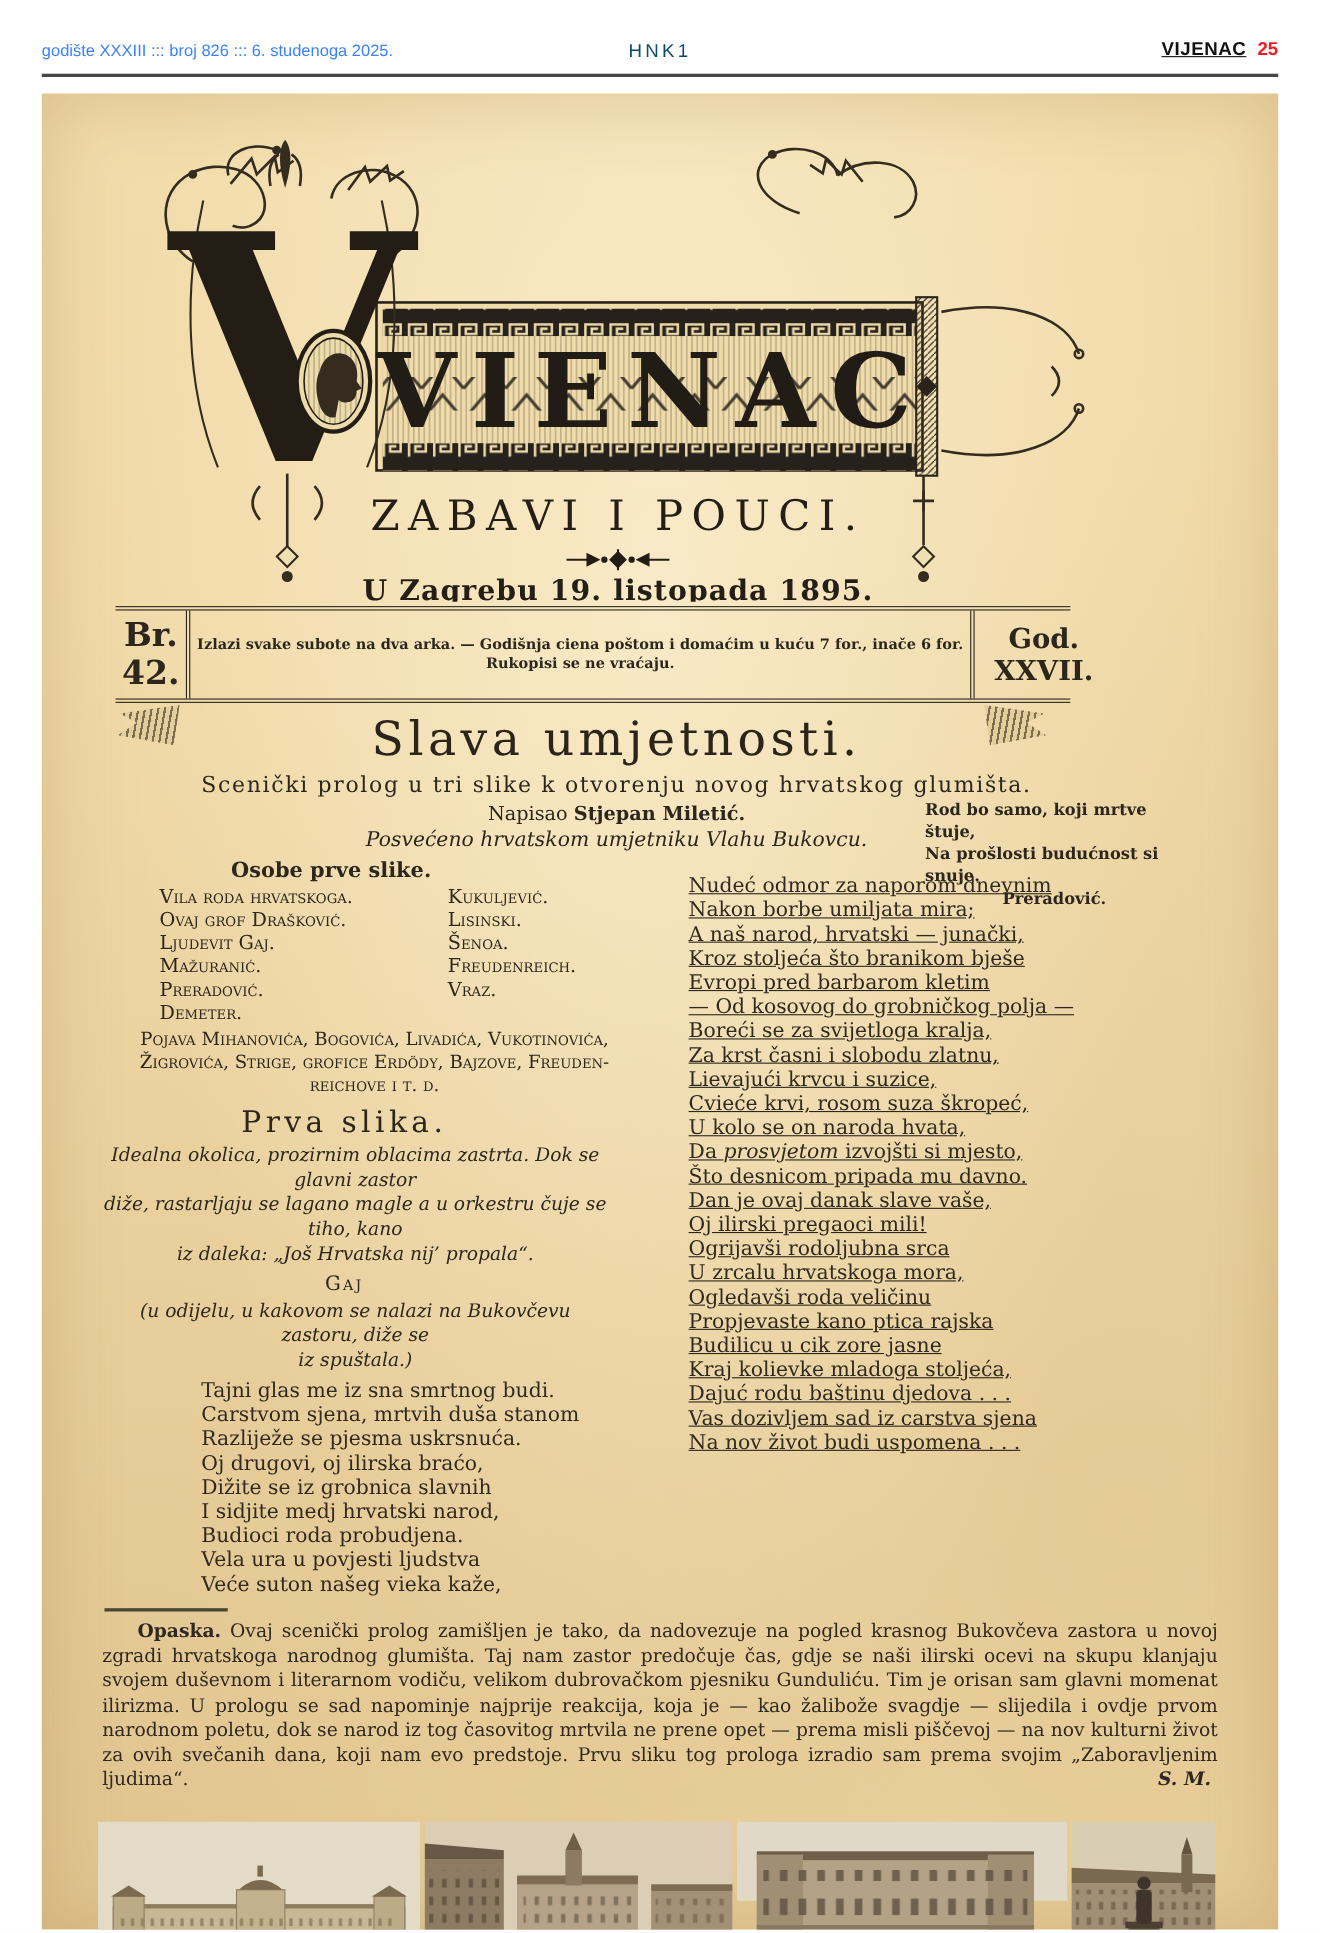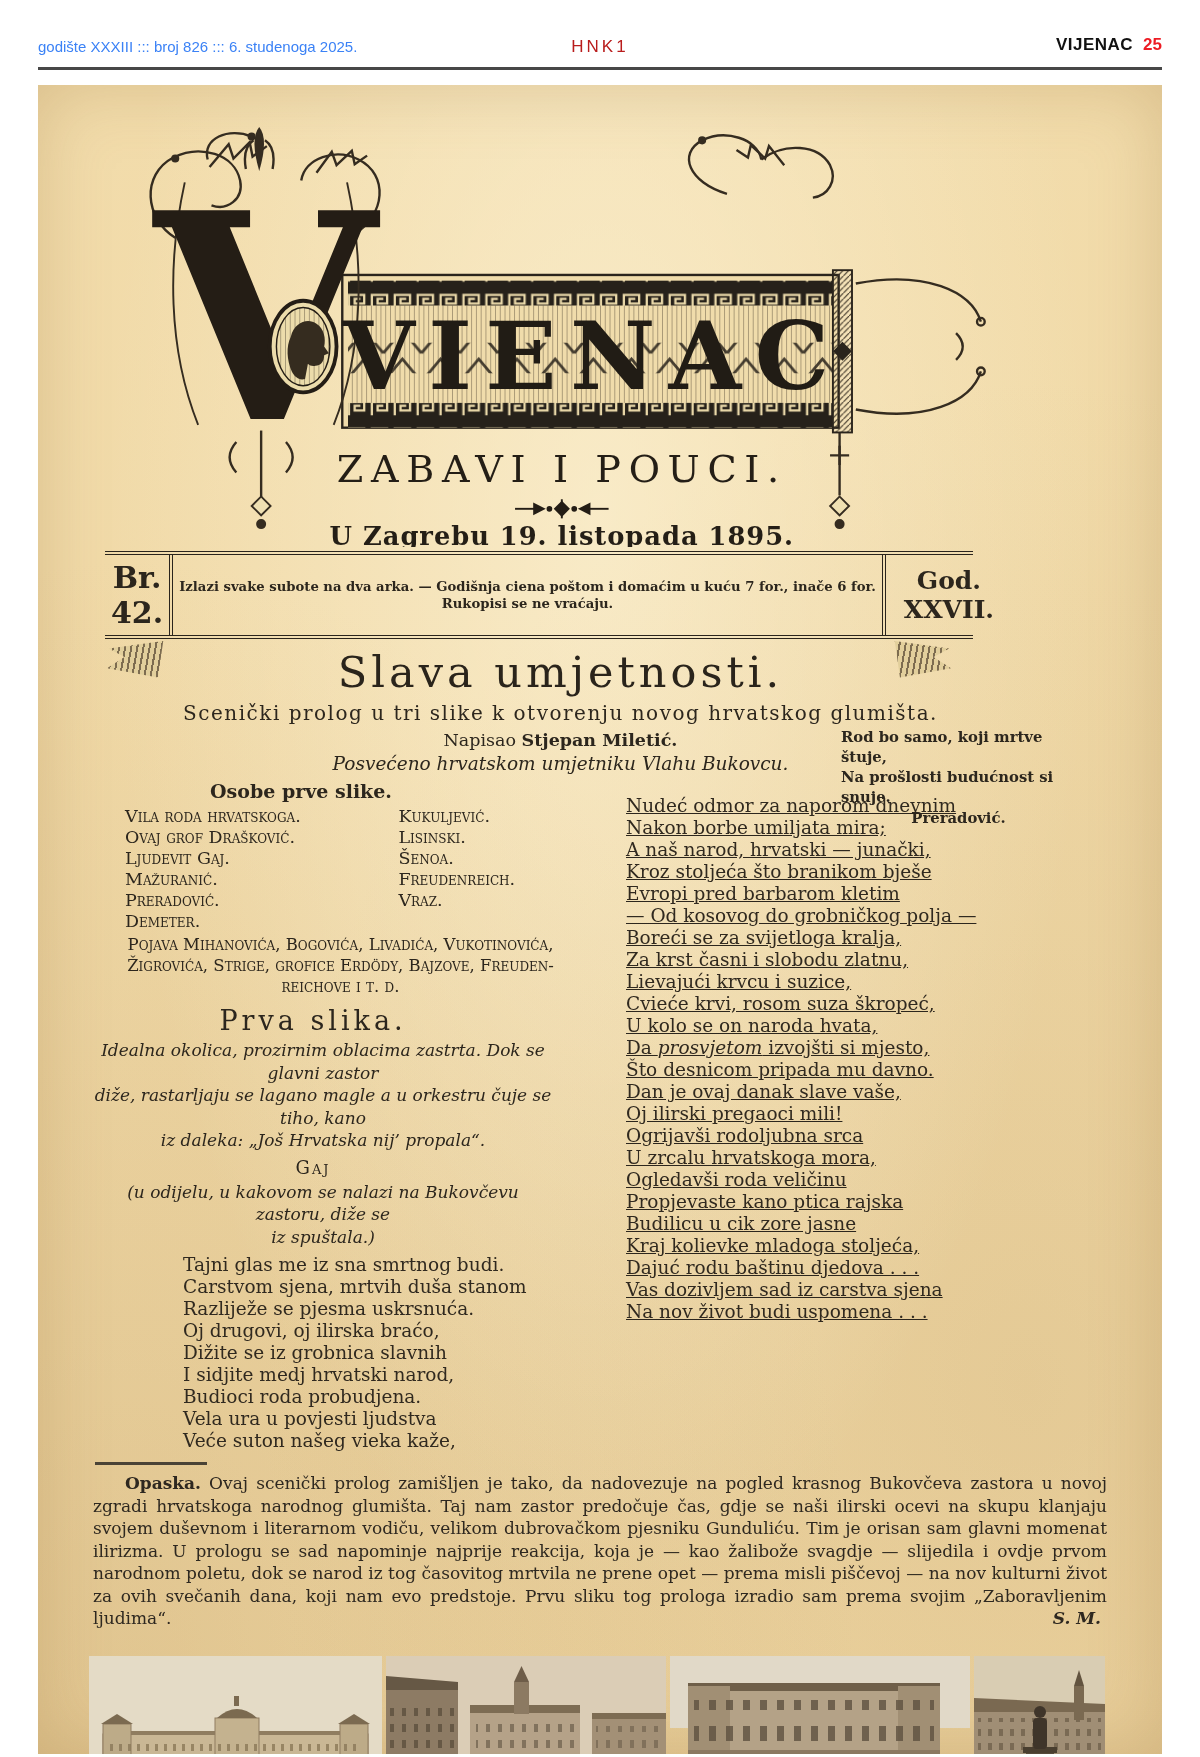--- a/index.html
+++ b/index.html
@@ -5,23 +5,23 @@
   * { margin:0; padding:0; box-sizing:border-box; }
   html,body { background:#ffffff; }
   body { width:1200px; height:1757px; overflow:hidden;
          font-family:"Liberation Sans", sans-serif; }
 
   
   .top-bar { position:relative; height:67px; padding:0 38px;
              display:flex; align-items:flex-end; justify-content:space-between; }
   .issue-meta { font-size:15px; color:#3b82f6; padding-bottom:12px; }
   .header-center { position:absolute; left:50%; transform:translateX(-50%);
-                   bottom:10px; font-size:17px; letter-spacing:3px; color:#b91c1c; }
+                   bottom:10px; font-size:17px; letter-spacing:3px; color:#0c4a6e; }
   .header-right { padding-bottom:12px; display:flex; gap:10px; align-items:baseline; }
-  .brand { font-weight:bold; font-size:17px; letter-spacing:.5px; color:#111; }
+  .brand { font-weight:bold; font-size:17px; letter-spacing:.5px; color:#111;text-decoration:underline; }
   .pageno { font-weight:bold; font-size:17px; color:#ed1c24; }
   .header-rule { margin:0 38px; height:3px; background:#474747; }
 
   
   .paper { margin:15px 38px 0; height:1669px; overflow:hidden; position:relative;
     background-color:#f1dbaa;
     background-image:
       radial-gradient(ellipse at 50% 26%, rgba(255,248,224,.55), rgba(0,0,0,0) 62%),
       radial-gradient(ellipse at 88% 78%, rgba(190,156,100,.22), rgba(0,0,0,0) 55%),
       radial-gradient(ellipse at 8% 96%, rgba(190,156,100,.28), rgba(0,0,0,0) 50%),
@@ -64,21 +64,21 @@
   .epigraph { position:absolute; right:-48px; top:80px; width:235px;
               font-size:14.8px; font-weight:bold; line-height:20px; }
   .epigraph .attr { text-align:center; margin-top:1px; }
 
   
   .cols { display:flex; width:960px; margin-top:4px; font-family:"DejaVu Serif", serif; }
   .col-left { width:495px; }
   .col-right { width:465px; padding-left:38px; }
 
   .cast-head { font-size:19px; font-weight:bold; text-align:center; width:360px; margin:2px 0 4px 28px; }
-  .cast-cols { display:flex; margin-left:32px;gap:24px; }
+  .cast-cols { display:flex; margin-left:52px;gap:24px; }
   .cast-col-a { width:250px; }
   .cast-col-b { width:190px; }
   .cast-name { font-variant:small-caps; font-size:17.5px; line-height:21px; }
   .cast-note { margin-top:2px; text-align:center; }
   .cast-note-line { font-variant:small-caps; font-size:16.5px; line-height:21px; }
 
   .scene-head { margin-top:8px; font-size:27px; font-weight:normal; letter-spacing:4px; text-align:center; width:440px; }
   .direction { margin-top:3px; text-align:center; width:460px; }
   .direction div { font-style:italic; font-size:17px; line-height:22.5px; }
   .speaker { margin-top:5px; font-variant:small-caps; font-size:18px; letter-spacing:2px;

